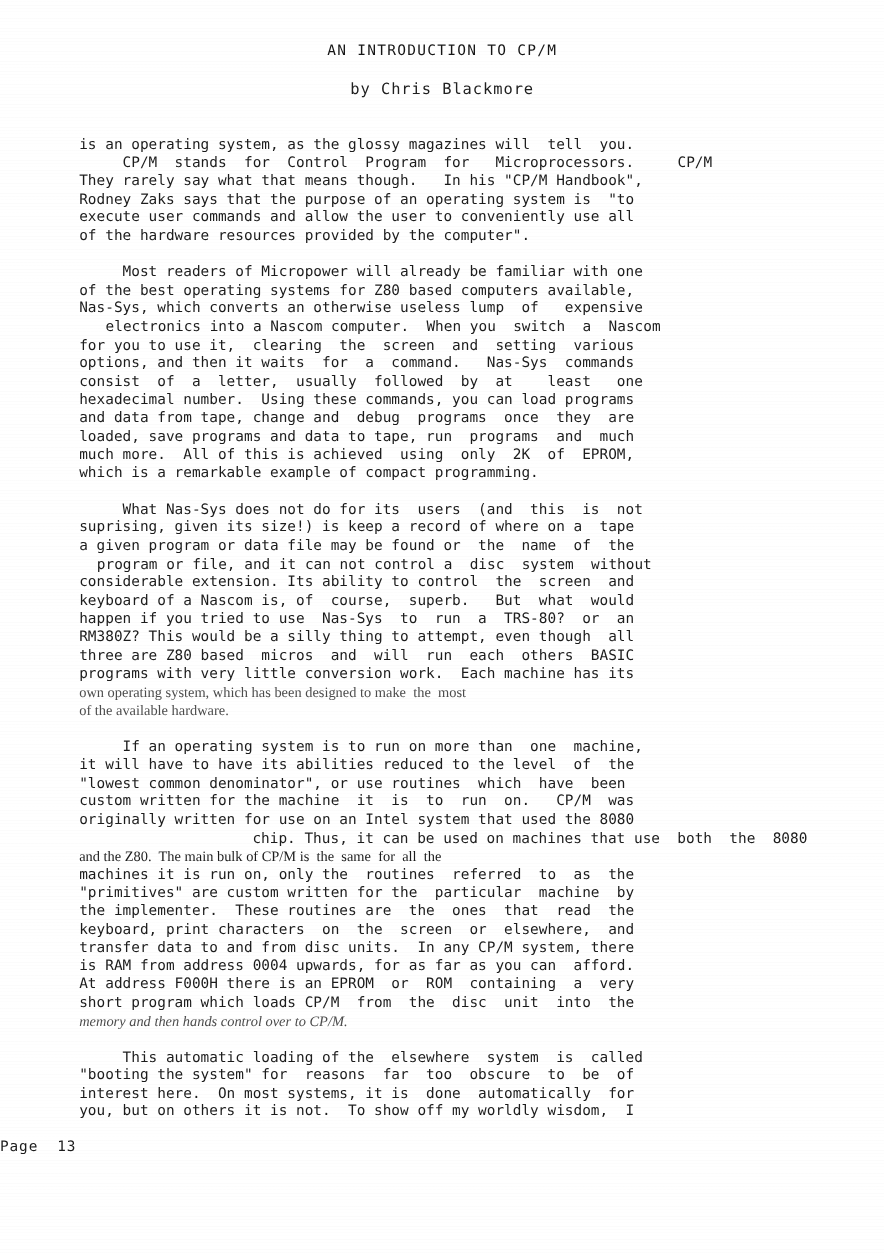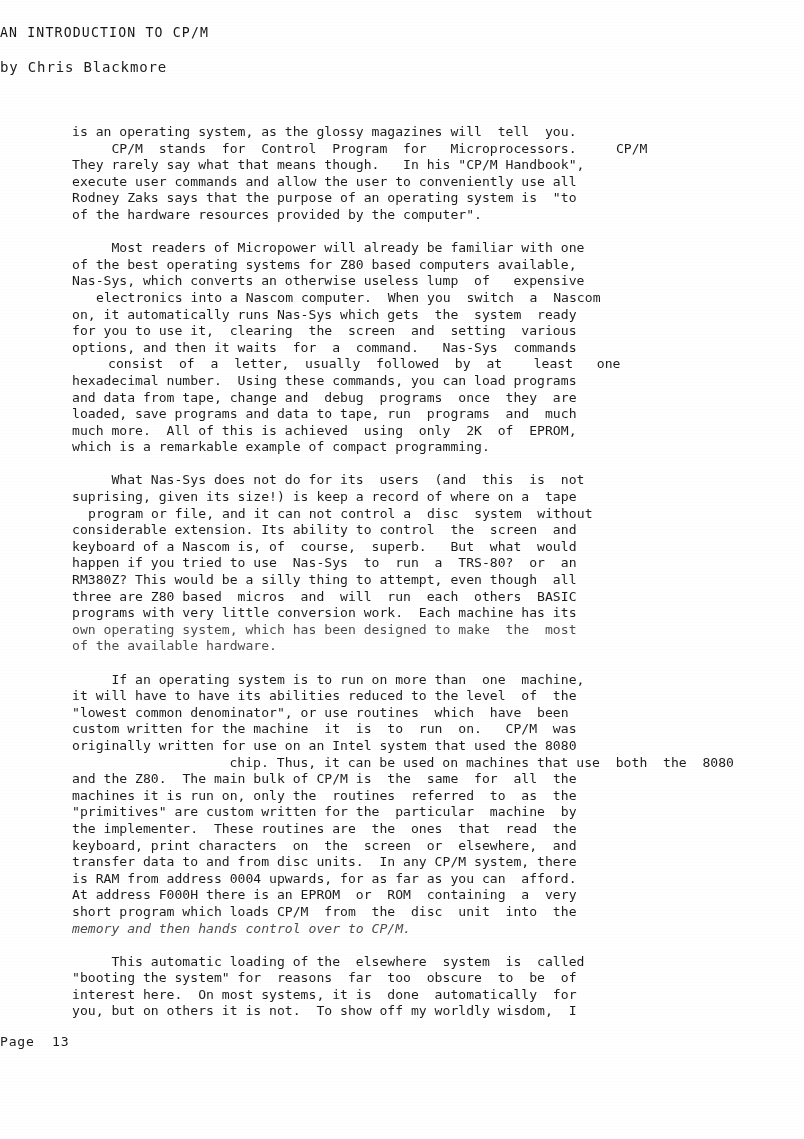--- a/index.html
+++ b/index.html
@@ -16,23 +16,23 @@
     position: relative;
     width: 804px;
     height: 1139px;
     margin: 0 auto;
     background: #ffffff;
     overflow: hidden;
   }
   .doc-header {
     position: absolute;
     left: 0;
-    top: 24px;
+    top: 38px;
     width: 804px;
-    text-align: left;
+    text-align: center;
   }
   .doc-title {
     font-size: 13.2px;
     letter-spacing: 1.15px;
     line-height: 17px;
     white-space: pre;
     color: #161616;
   }
   .doc-byline {
     margin-top: 18px;
@@ -59,20 +59,21 @@
     line-height: 16.6px;
     white-space: pre;
     color: #1c1c1c;
     font-variant-ligatures: none;
   }
   .tline.ital {
     font-style: italic;
   }
   .tline.faint {
     color: #4c4c4c;
+    font-family: Liberation Serif, serif;
   }
   .footer {
     position: absolute;
     left: 0;
     top: 1031px;
     width: 804px;
     text-align: left;
   }
   .footer-text {
     font-size: 13.1px;
@@ -99,63 +100,63 @@
     <div class="doc-title">AN INTRODUCTION TO CP/M</div>
     <div class="doc-byline">by Chris Blackmore</div>
   </div>
 
   <div class="body-text">
 
     <div class="para">
       <span class="tline" style="letter-spacing: 0px;">is an operating system, as the glossy magazines will  tell  you.</span>
       <span class="tline" style="letter-spacing: 0px;">     CP/M  stands  for  Control  Program  for   Microprocessors.     CP/M</span>
       <span class="tline" style="letter-spacing: 0px;">They rarely say what that means though.   In his "CP/M Handbook",</span>
+      <span class="tline" style="letter-spacing: 0px;">Rodney Zaks says that the purpose of an operating system is  "to</span>
       <span class="tline" style="letter-spacing: 0px;">execute user commands and allow the user to conveniently use all</span>
-      <span class="tline" style="letter-spacing: 0px;">Rodney Zaks says that the purpose of an operating system is  "to</span>
       <span class="tline" style="letter-spacing: 0px;">of the hardware resources provided by the computer".</span>
     </div>
 
     <div class="para">
       <span class="tline" style="letter-spacing: 0px;">     Most readers of Micropower will already be familiar with one</span>
       <span class="tline" style="letter-spacing: 0px;">of the best operating systems for Z80 based computers available,</span>
       <span class="tline" style="letter-spacing: 0px;">Nas-Sys, which converts an otherwise useless lump  of   expensive</span>
       <span class="tline" style="letter-spacing: 0px; margin-left: 24px;">electronics into a Nascom computer.  When you  switch  a  Nascom</span>
-      <span class="tline" style="letter-spacing: 0px;">on, it automatically runs Nas-Sys which gets  the  system  ready</span>
       <span class="tline" style="letter-spacing: 0px;">for you to use it,  clearing  the  screen  and  setting  various</span>
       <span class="tline" style="letter-spacing: 0px;">options, and then it waits  for  a  command.   Nas-Sys  commands</span>
-      <span class="tline" style="letter-spacing: 0px; margin-left: 36px;">consist  of  a  letter,  usually  followed  by  at    least   one</span>
+      <span class="tline" style="letter-spacing: 0px;">consist  of  a  letter,  usually  followed  by  at    least   one</span>
       <span class="tline" style="letter-spacing: 0px;">hexadecimal number.  Using these commands, you can load programs</span>
       <span class="tline" style="letter-spacing: 0px;">and data from tape, change and  debug  programs  once  they  are</span>
       <span class="tline" style="letter-spacing: 0px;">loaded, save programs and data to tape, run  programs  and  much</span>
       <span class="tline" style="letter-spacing: 0px;">much more.  All of this is achieved  using  only  2K  of  EPROM,</span>
       <span class="tline" style="letter-spacing: 0px;">which is a remarkable example of compact programming.</span>
     </div>
 
     <div class="para">
       <span class="tline" style="letter-spacing: 0px;">     What Nas-Sys does not do for its  users  (and  this  is  not</span>
       <span class="tline" style="letter-spacing: 0px;">suprising, given its size!) is keep a record of where on a  tape</span>
+      <span class="tline" style="letter-spacing: 0px;">a given program or data file may be found or  the  name  of  the</span>
       <span class="tline" style="letter-spacing: 0px; margin-left: 16px;">program or file, and it can not control a  disc  system  without</span>
       <span class="tline" style="letter-spacing: 0px;">considerable extension. Its ability to control  the  screen  and</span>
       <span class="tline" style="letter-spacing: 0px;">keyboard of a Nascom is, of  course,  superb.   But  what  would</span>
       <span class="tline" style="letter-spacing: 0px;">happen if you tried to use  Nas-Sys  to  run  a  TRS-80?  or  an</span>
       <span class="tline" style="letter-spacing: 0px;">RM380Z? This would be a silly thing to attempt, even though  all</span>
       <span class="tline" style="letter-spacing: 0px;">three are Z80 based  micros  and  will  run  each  others  BASIC</span>
       <span class="tline" style="letter-spacing: 0px;">programs with very little conversion work.  Each machine has its</span>
       <span class="tline faint" style="letter-spacing: 0px;">own operating system, which has been designed to make  the  most</span>
       <span class="tline faint" style="letter-spacing: 0px;">of the available hardware.</span>
     </div>
 
     <div class="para">
       <span class="tline" style="letter-spacing: 0px;">     If an operating system is to run on more than  one  machine,</span>
       <span class="tline" style="letter-spacing: 0px;">it will have to have its abilities reduced to the level  of  the</span>
       <span class="tline" style="letter-spacing: 0px;">"lowest common denominator", or use routines  which  have  been</span>
       <span class="tline" style="letter-spacing: 0px;">custom written for the machine  it  is  to  run  on.   CP/M  was</span>
       <span class="tline" style="letter-spacing: 0px;">originally written for use on an Intel system that used the 8080</span>
       <span class="tline" style="letter-spacing: 0px; text-align: right;">chip. Thus, it can be used on machines that use  both  the  8080</span>
-      <span class="tline" style="letter-spacing: 0px;"><span>and the Z80.  </span><span class="ital faint">The main bulk of CP/M is  the  same  for  all  the</span></span>
+      <span class="tline" style="letter-spacing: 0px; font-family: Liberation Serif, serif;"><span>and the Z80.  </span><span class="ital faint">The main bulk of CP/M is  the  same  for  all  the</span></span>
       <span class="tline" style="letter-spacing: 0px;">machines it is run on, only the  routines  referred  to  as  the</span>
       <span class="tline" style="letter-spacing: 0px;">"primitives" are custom written for the  particular  machine  by</span>
       <span class="tline" style="letter-spacing: 0px;">the implementer.  These routines are  the  ones  that  read  the</span>
       <span class="tline" style="letter-spacing: 0px;">keyboard, print characters  on  the  screen  or  elsewhere,  and</span>
       <span class="tline" style="letter-spacing: 0px;">transfer data to and from disc units.  In any CP/M system, there</span>
       <span class="tline" style="letter-spacing: 0px;">is RAM from address 0004 upwards, for as far as you can  afford.</span>
       <span class="tline" style="letter-spacing: 0px;">At address F000H there is an EPROM  or  ROM  containing  a  very</span>
       <span class="tline" style="letter-spacing: 0px;">short program which loads CP/M  from  the  disc  unit  into  the</span>
       <span class="tline ital faint" style="letter-spacing: 0px;">memory and then hands control over to CP/M.</span>
     </div>

